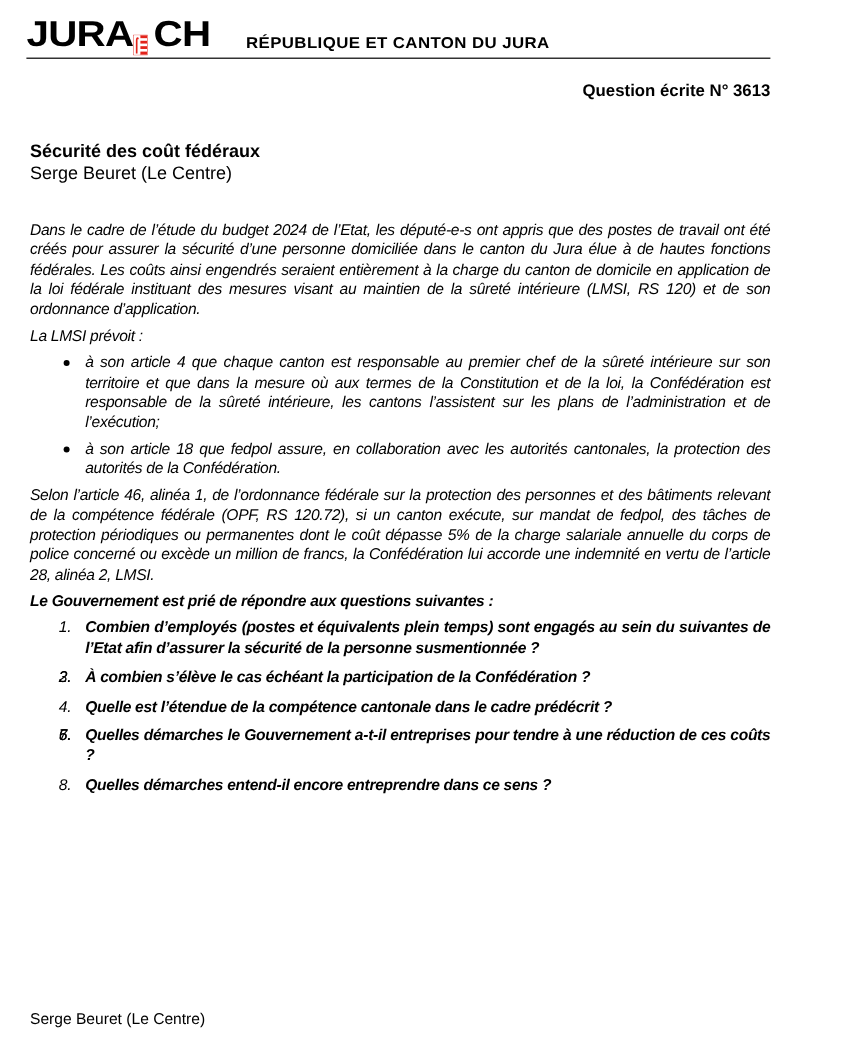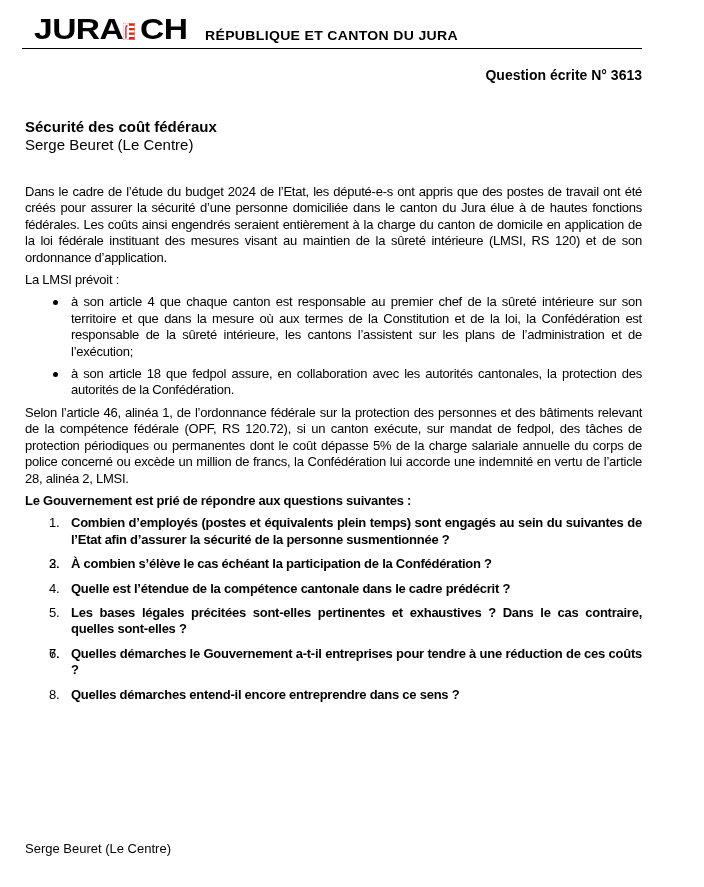--- a/index.html
+++ b/index.html
@@ -2,22 +2,22 @@
 <html><head>
   <meta charset="utf-8">
   <style>
     html, body { margin: 0; padding: 0; background: #ffffff; }
     body {
       width: 704px; height: 887px; position: relative; overflow: hidden;
       font-family: "Liberation Sans", sans-serif; color: #000;
     }
     .header { position: absolute; left: 22px; top: 14px; width: 620px; height: 36px; }
     .logo {
-      position: absolute; left: 12px; top: 0;
-      display: flex; align-items: center; height: 30px;
+      position: absolute; left: 0; top: 0;
+      display: flex; align-items: flex-end; height: 30px;
     }
     .logo-text {
       font-family: "Liberation Sans", sans-serif; font-weight: bold;
       font-size: 30px; letter-spacing: -0.5px; line-height: 30px;
       transform: scaleX(1.12); transform-origin: left center;
     }
     .logo-jura { display: inline-block; width: 84px; }
     .logo-ch { display: inline-block; }
     .flag {
       width: 12px; height: 17px; margin: 0 5px 0 5px; position: relative;
@@ -42,21 +42,21 @@
     .author {
       position: absolute; left: 25px; top: 136px;
       font-size: 15px;
     }
     .body {
       position: absolute; left: 25px; top: 184px; width: 617px;
       font-size: 13px; line-height: 16.4px; text-align: justify;
       font-family: "Liberation Sans", sans-serif;
     }
     .body p { margin: 0 0 6px 0; }
-    .body .condensed { letter-spacing: -0.25px; }
+    .body .condensed { letter-spacing: -0.25px; font-style: italic; }
     .bullets { list-style: none; margin: 0 0 6px 0; padding: 0; }
     .bullets li { position: relative; padding-left: 46px; margin-bottom: 6px; }
     .bullets li .bullet-dot {
       position: absolute; left: 28px; top: 6px; width: 5px; height: 5px;
       border-radius: 50%; background: #000;
     }
     .lead { font-weight: bold; margin: 0 0 8px 0; }
     .questions { list-style: none; margin: 0; padding: 0; }
     .questions li {
       position: relative; padding-left: 46px; margin-bottom: 8px; font-weight: bold;
@@ -126,21 +126,20 @@
     <li>
       <span class="qn">3.</span>
       <span>À combien s’élève le cas échéant la participation de la Confédération ?</span>
     </li>
     <li>
       <span class="qn">4.</span>
       <span>Quelle est l’étendue de la compétence cantonale dans le cadre prédécrit ?</span>
     </li>
     <li>
       <span class="qn">5.</span>
-      <span>Les bases légales précitées sont-elles pertinentes et exhaustives ? Dans le cas contraire, quelles sont-elles ?</span>
     </li>
     <li>
       <span class="qn">6.</span>
     </li>
     <li>
       <span class="qn">7.</span>
       <span>Quelles démarches le Gouvernement a-t-il entreprises pour tendre à une réduction de ces coûts ?</span>
     </li>
     <li>
       <span class="qn">8.</span>

